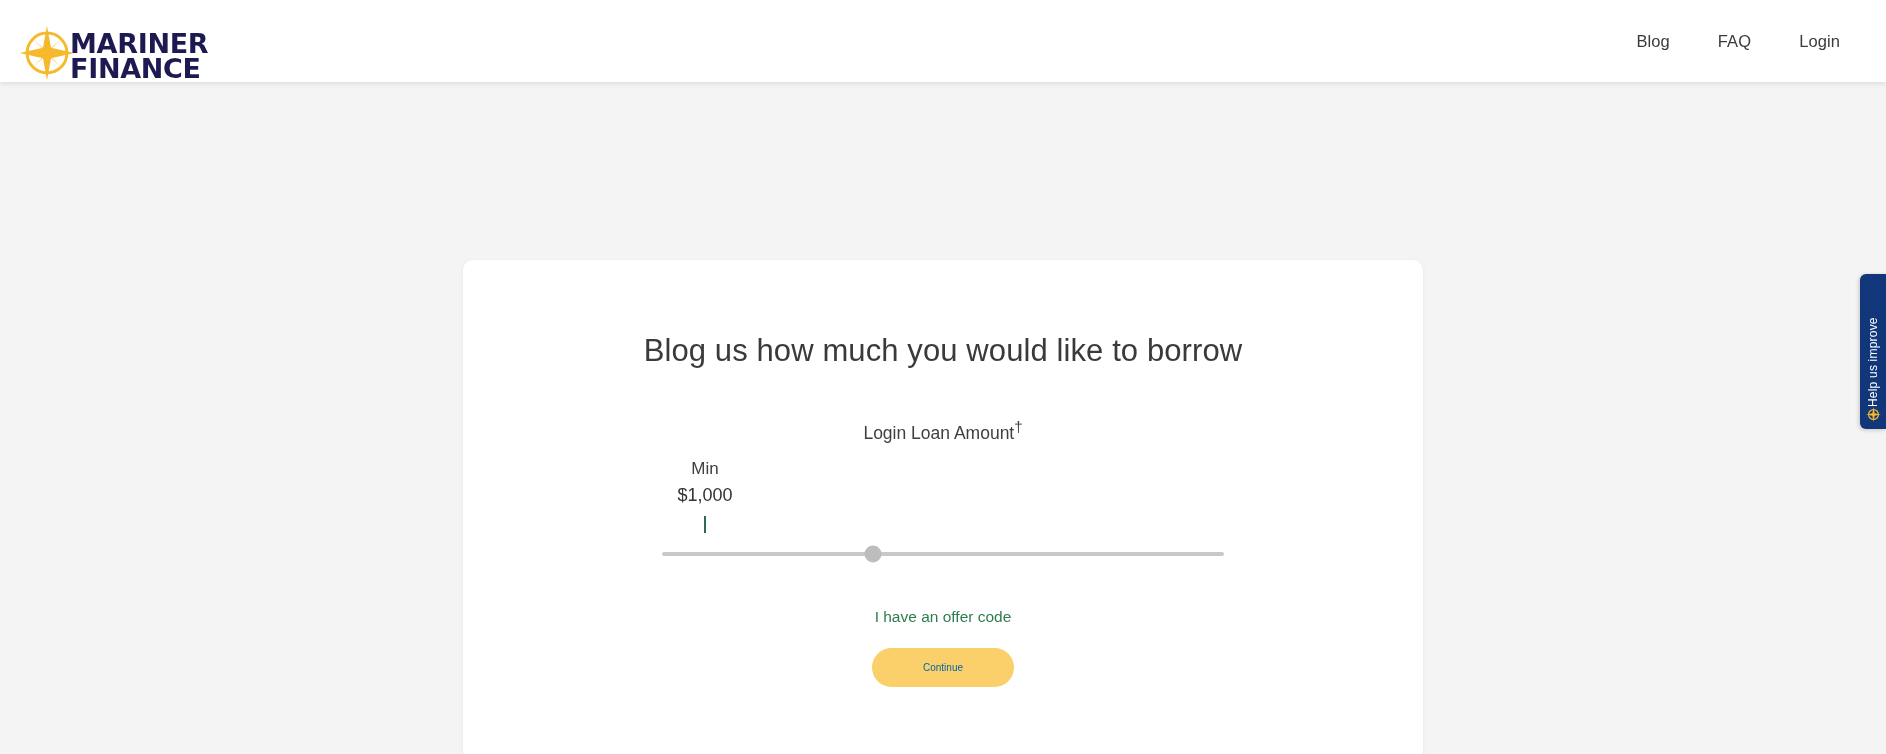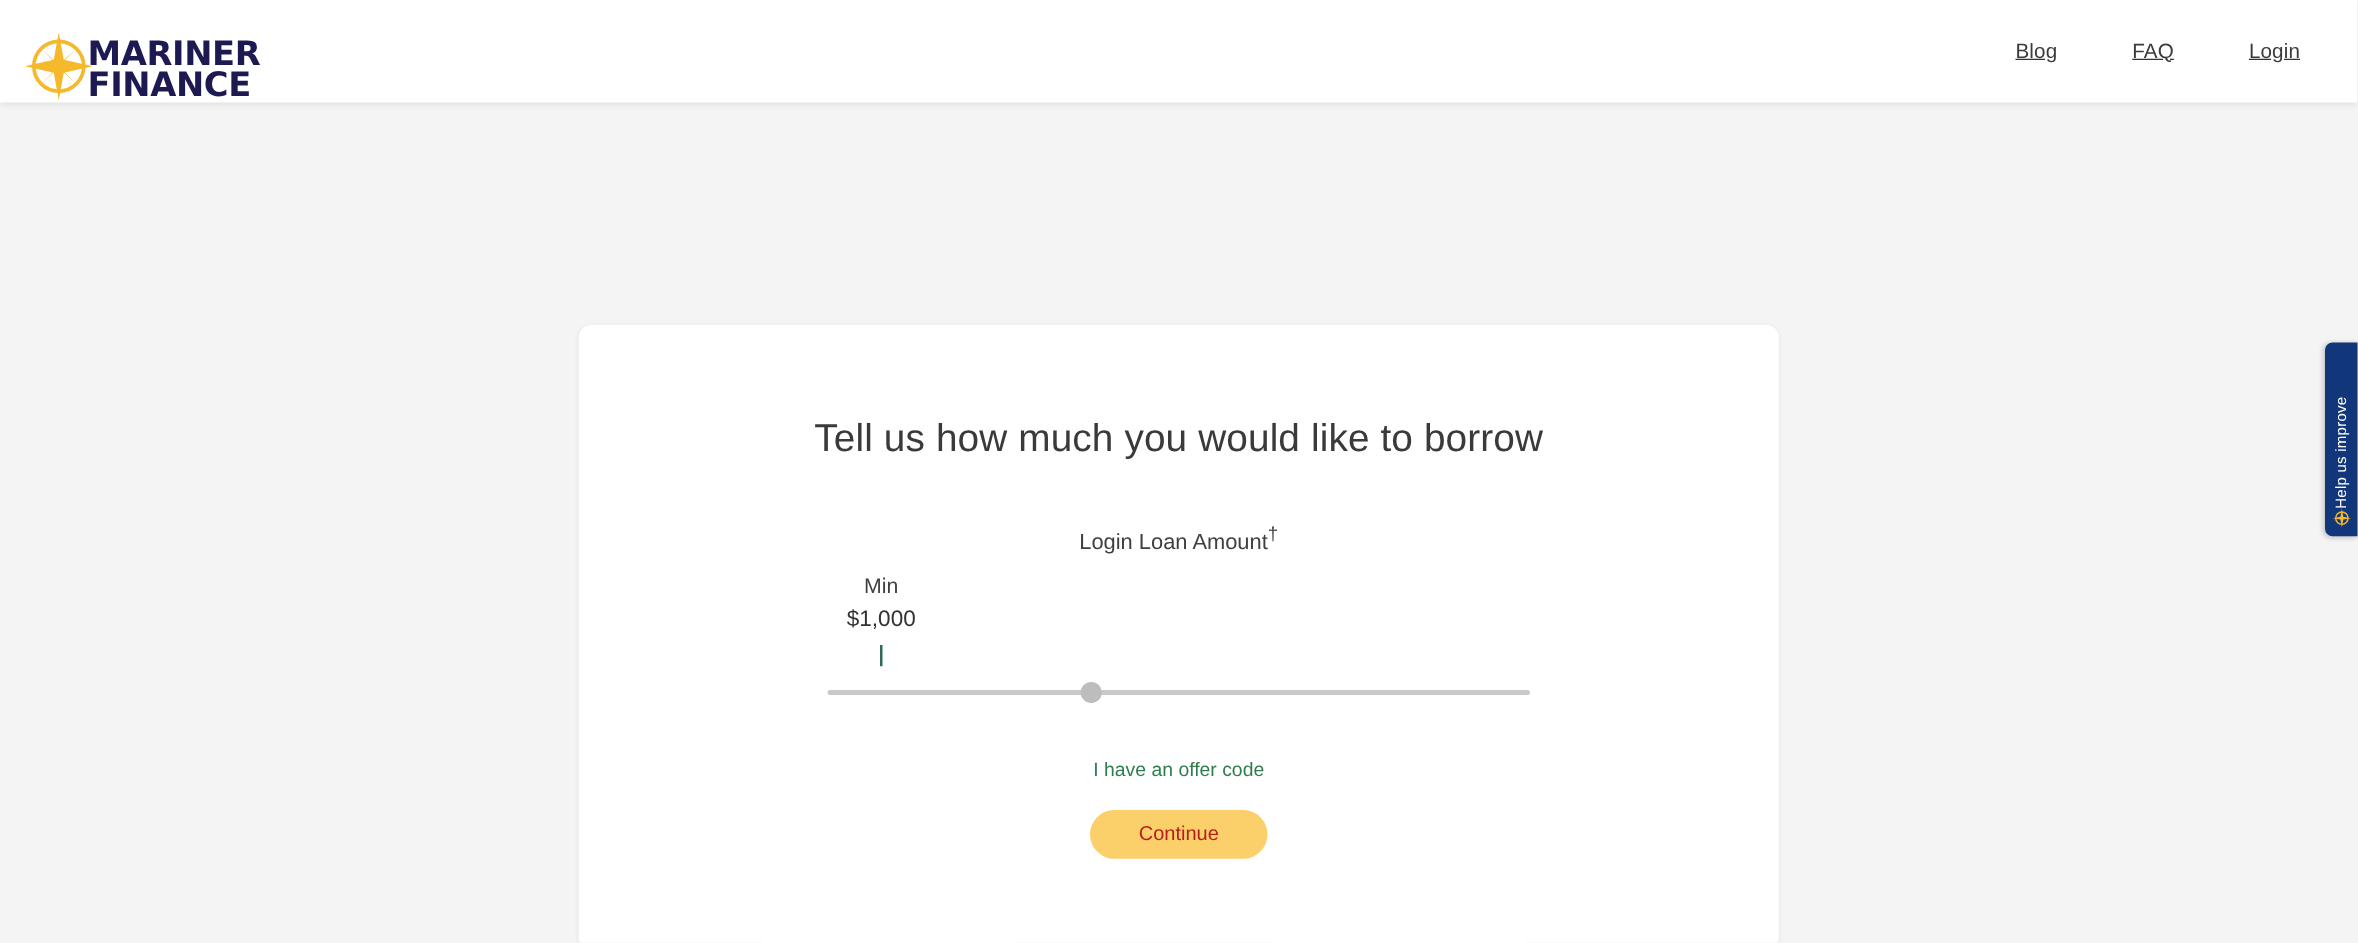--- a/index.html
+++ b/index.html
@@ -60,22 +60,21 @@
     font-weight: 700;
     font-size: 27px;
     letter-spacing: -0.3px;
     color: #1d1a52;
     white-space: nowrap;
   }
 
   .main-nav {
     display: flex;
     align-items: center;
-    gap: 12px;
-    text-decoration: underline;
+    gap: 0px;
   }
 
   .nav-link {
     font-size: 16.5px;
     color: #3b3b3b;
     text-decoration: none;
     padding: 10px 24px;
     white-space: nowrap;
     letter-spacing: 0.1px;
   }
@@ -205,22 +204,22 @@
 
   .continue-button {
     display: block;
     margin: 22px auto 0 auto;
     width: 142px;
     height: 39px;
     background: #fbcf6a;
     border: none;
     border-radius: 20px;
     font-family: "Liberation Sans", sans-serif;
-    font-size: 16px;
-    color: #b91c1c;
+    font-size: 10px;
+    color: #0369a1;
     cursor: pointer;
   }
 
   .disclaimer {
     margin-top: 34px;
     font-size: 18px;
     color: #3a3a3a;
     font-weight: 400;
   }
 
@@ -290,21 +289,21 @@
     <a class="nav-link" href="#">FAQ</a>
     <a class="nav-link" href="#">Login</a>
   </nav>
 
 </header>
 
 <main class="page-body">
 
   <section class="loan-card">
 
-    <h1 class="card-heading">Tell us how much you would like to borrow</h1>
+    <h1 class="card-heading">Blog us how much you would like to borrow</h1>
 
     <div class="slider-block">
 
       <div class="slider-label">
         <span>Login Loan Amount</span><span class="dagger">†</span>
       </div>
 
       <div class="range-row">
         <div class="range-end min">
           <span class="range-caption">Min</span>

